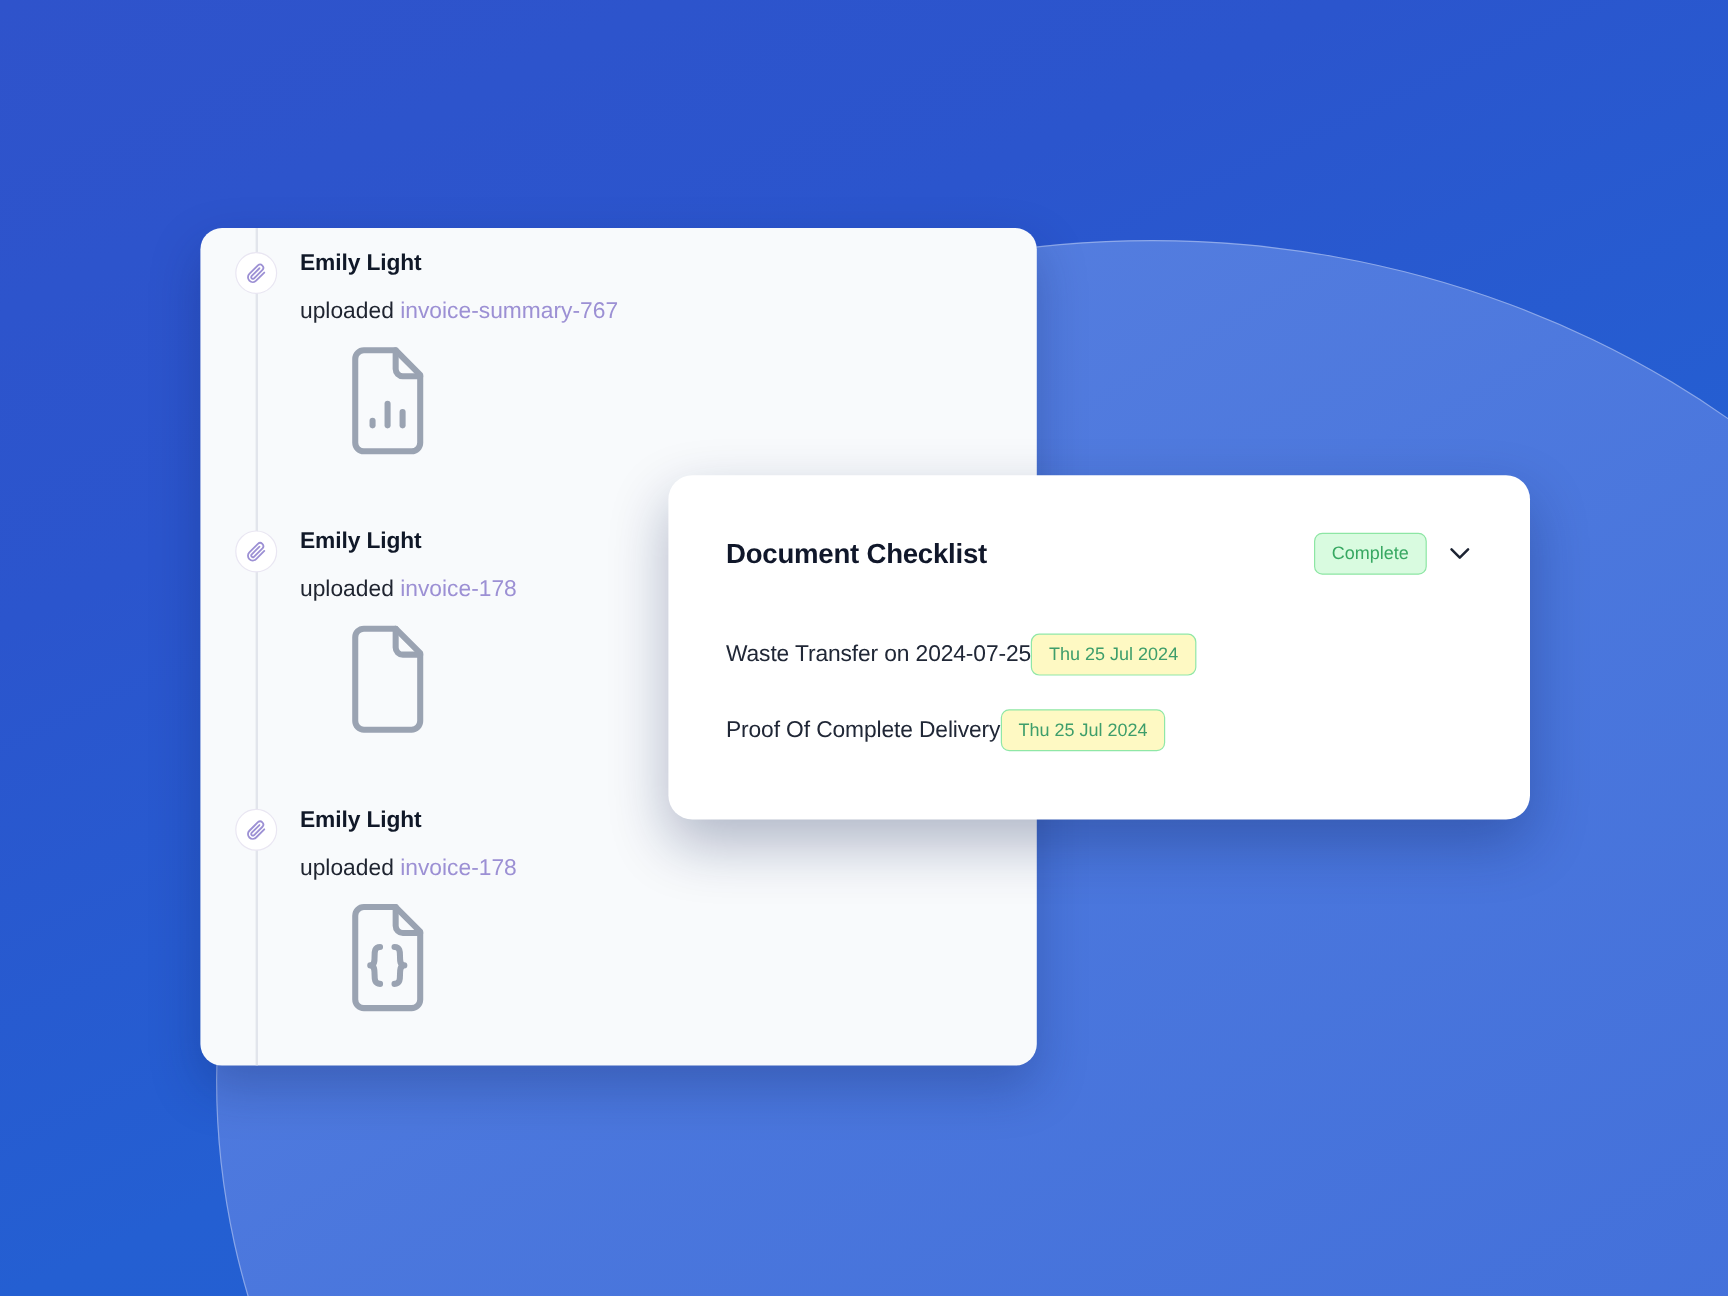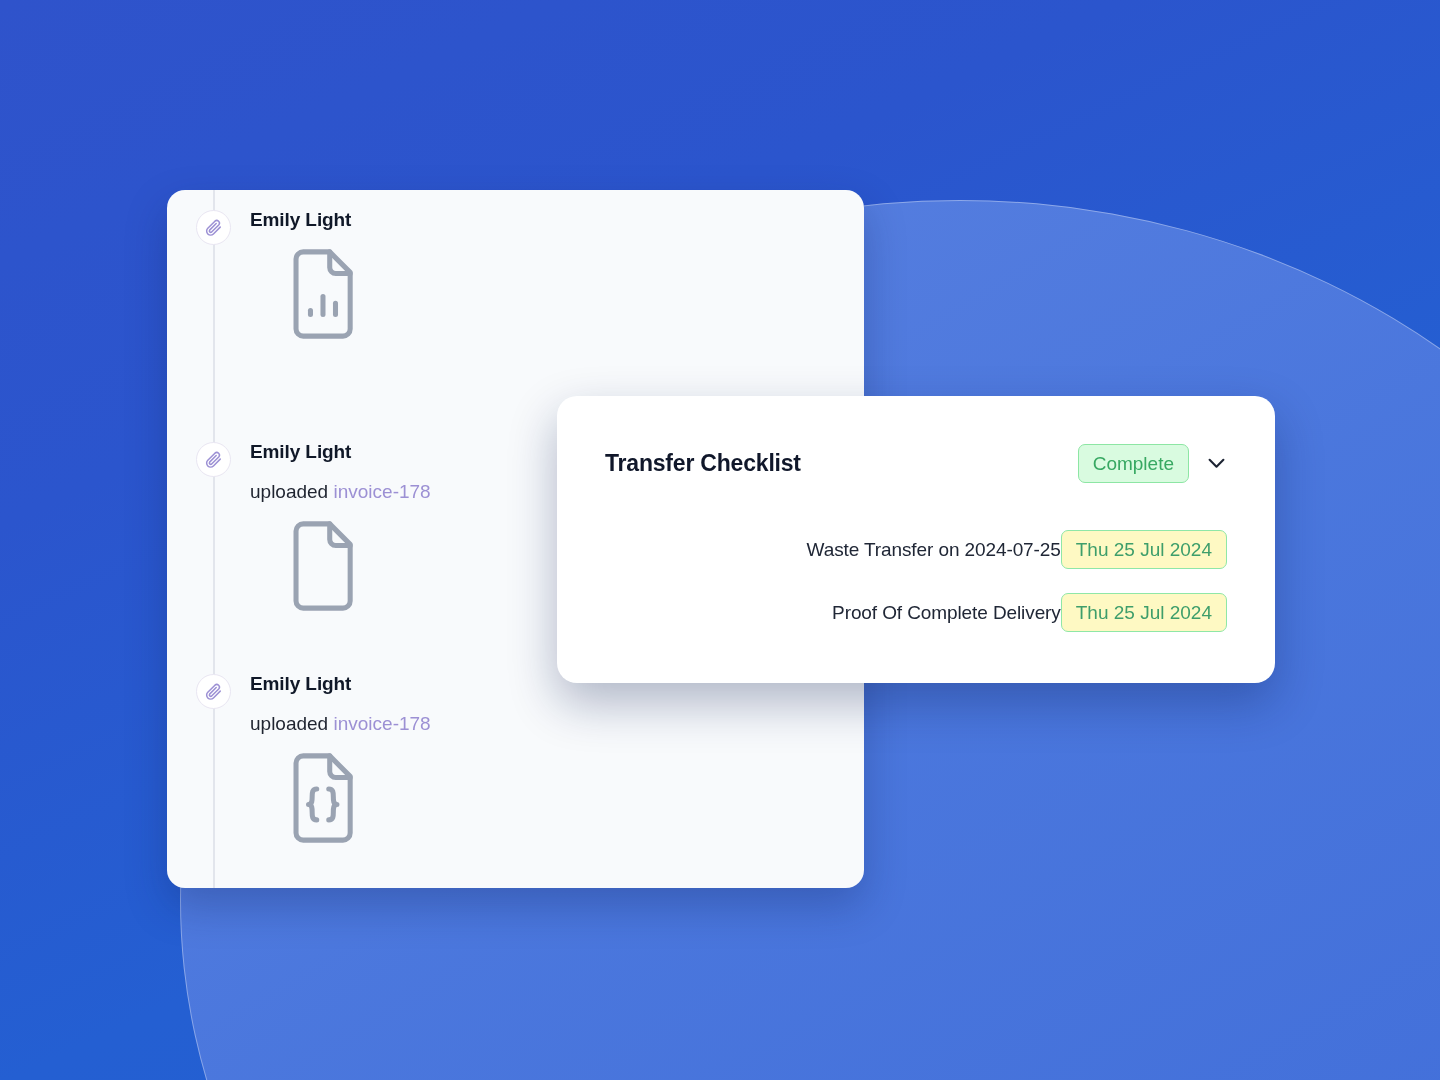--- a/index.html
+++ b/index.html
@@ -118,21 +118,21 @@
     letter-spacing:-.2px;
   }
   .cl-header-right {
     display:flex;
     align-items:center;
     gap:16px;
   }
 
   .badge {
     display:inline-block;
-    font-size:19px;
+    font-size:15px;
     line-height:1;
     padding:9px 14px;
     border-radius:7px;
     background:#D9FBE0;
     border:1px solid #8DE6A4;
     color:#37A862;
     white-space:nowrap;
   }
   .badge-date {
     color:#3E9E6B;
@@ -144,21 +144,21 @@
     width:22px; height:22px;
     display:flex; align-items:center; justify-content:center;
     cursor:pointer;
   }
   .chev svg { display:block; }
 
   .cl-rows { margin-top:44px; }
   .cl-row {
     display:flex;
     align-items:center;
-    justify-content:flex-end;
+    justify-content:flex-start;
     height:45px;
   }
   .cl-row + .cl-row { margin-top:18px; }
   .cl-row-label {
     font-size:19px;
     color:#202736;
     letter-spacing:-.1px;
   }
 </style>
 </head>
@@ -173,20 +173,24 @@
     <div class="timeline-rail"></div>
 
     <div class="tl-item tl-item-1">
       <div class="tl-badge">
         <svg width="19" height="19" viewBox="0 0 24 24" fill="none" stroke="#9C90D4" stroke-width="1.9" stroke-linecap="round" stroke-linejoin="round">
           <path d="M20.5 11.5l-8.6 8.6a5 5 0 0 1-7.1-7.1l9-9a3.4 3.4 0 0 1 4.8 4.8l-9 9a1.8 1.8 0 0 1-2.5-2.5l8.3-8.3"></path>
         </svg>
       </div>
       <div class="tl-body">
         <div class="tl-actor">Emily Light</div>
+        <div class="tl-action">
+          <span>uploaded</span>
+          <span class="tl-file">invoice-summary-767</span>
+        </div>
         <div class="tl-doc-icon">
           <svg width="77" height="92" viewBox="0 0 32 38" fill="none" stroke="#9AA3B2" stroke-width="2.1" stroke-linecap="round" stroke-linejoin="round">
             <path d="M5 4.5a3 3 0 0 1 3-3h11l8.5 8.5v23.5a3 3 0 0 1-3 3H8a3 3 0 0 1-3-3z"></path>
             <path d="M19 1.5V8a2.5 2.5 0 0 0 2.5 2.5H27.5"></path>
             <path d="M11 27.5v-1.6"></path>
             <path d="M16.2 27.5v-7.5"></path>
             <path d="M21.4 27.5v-4.6"></path>
           </svg>
         </div>
       </div>
@@ -233,21 +237,21 @@
             <path d="M18.6 15.3c1.9 0 1.9 1.6 1.9 3.2s0 3.2 1.5 3.2c-1.5 0-1.5 1.6-1.5 3.2s0 3.2-1.9 3.2"></path>
           </svg>
         </div>
       </div>
     </div>
   </div>
 
   <div class="checklist-card">
 
     <div class="cl-header">
-      <div class="cl-title">Transfer Checklist</div>
+      <div class="cl-title">Document Checklist</div>
       <div class="cl-header-right">
         <span class="badge">Complete</span>
         <span class="chev">
           <svg width="17" height="11" viewBox="0 0 17 11" fill="none" stroke="#1D2433" stroke-width="2.1" stroke-linecap="round" stroke-linejoin="round">
             <path d="M1.6 1.8l6.9 6.9 6.9-6.9"></path>
           </svg>
         </span>
       </div>
     </div>
 

